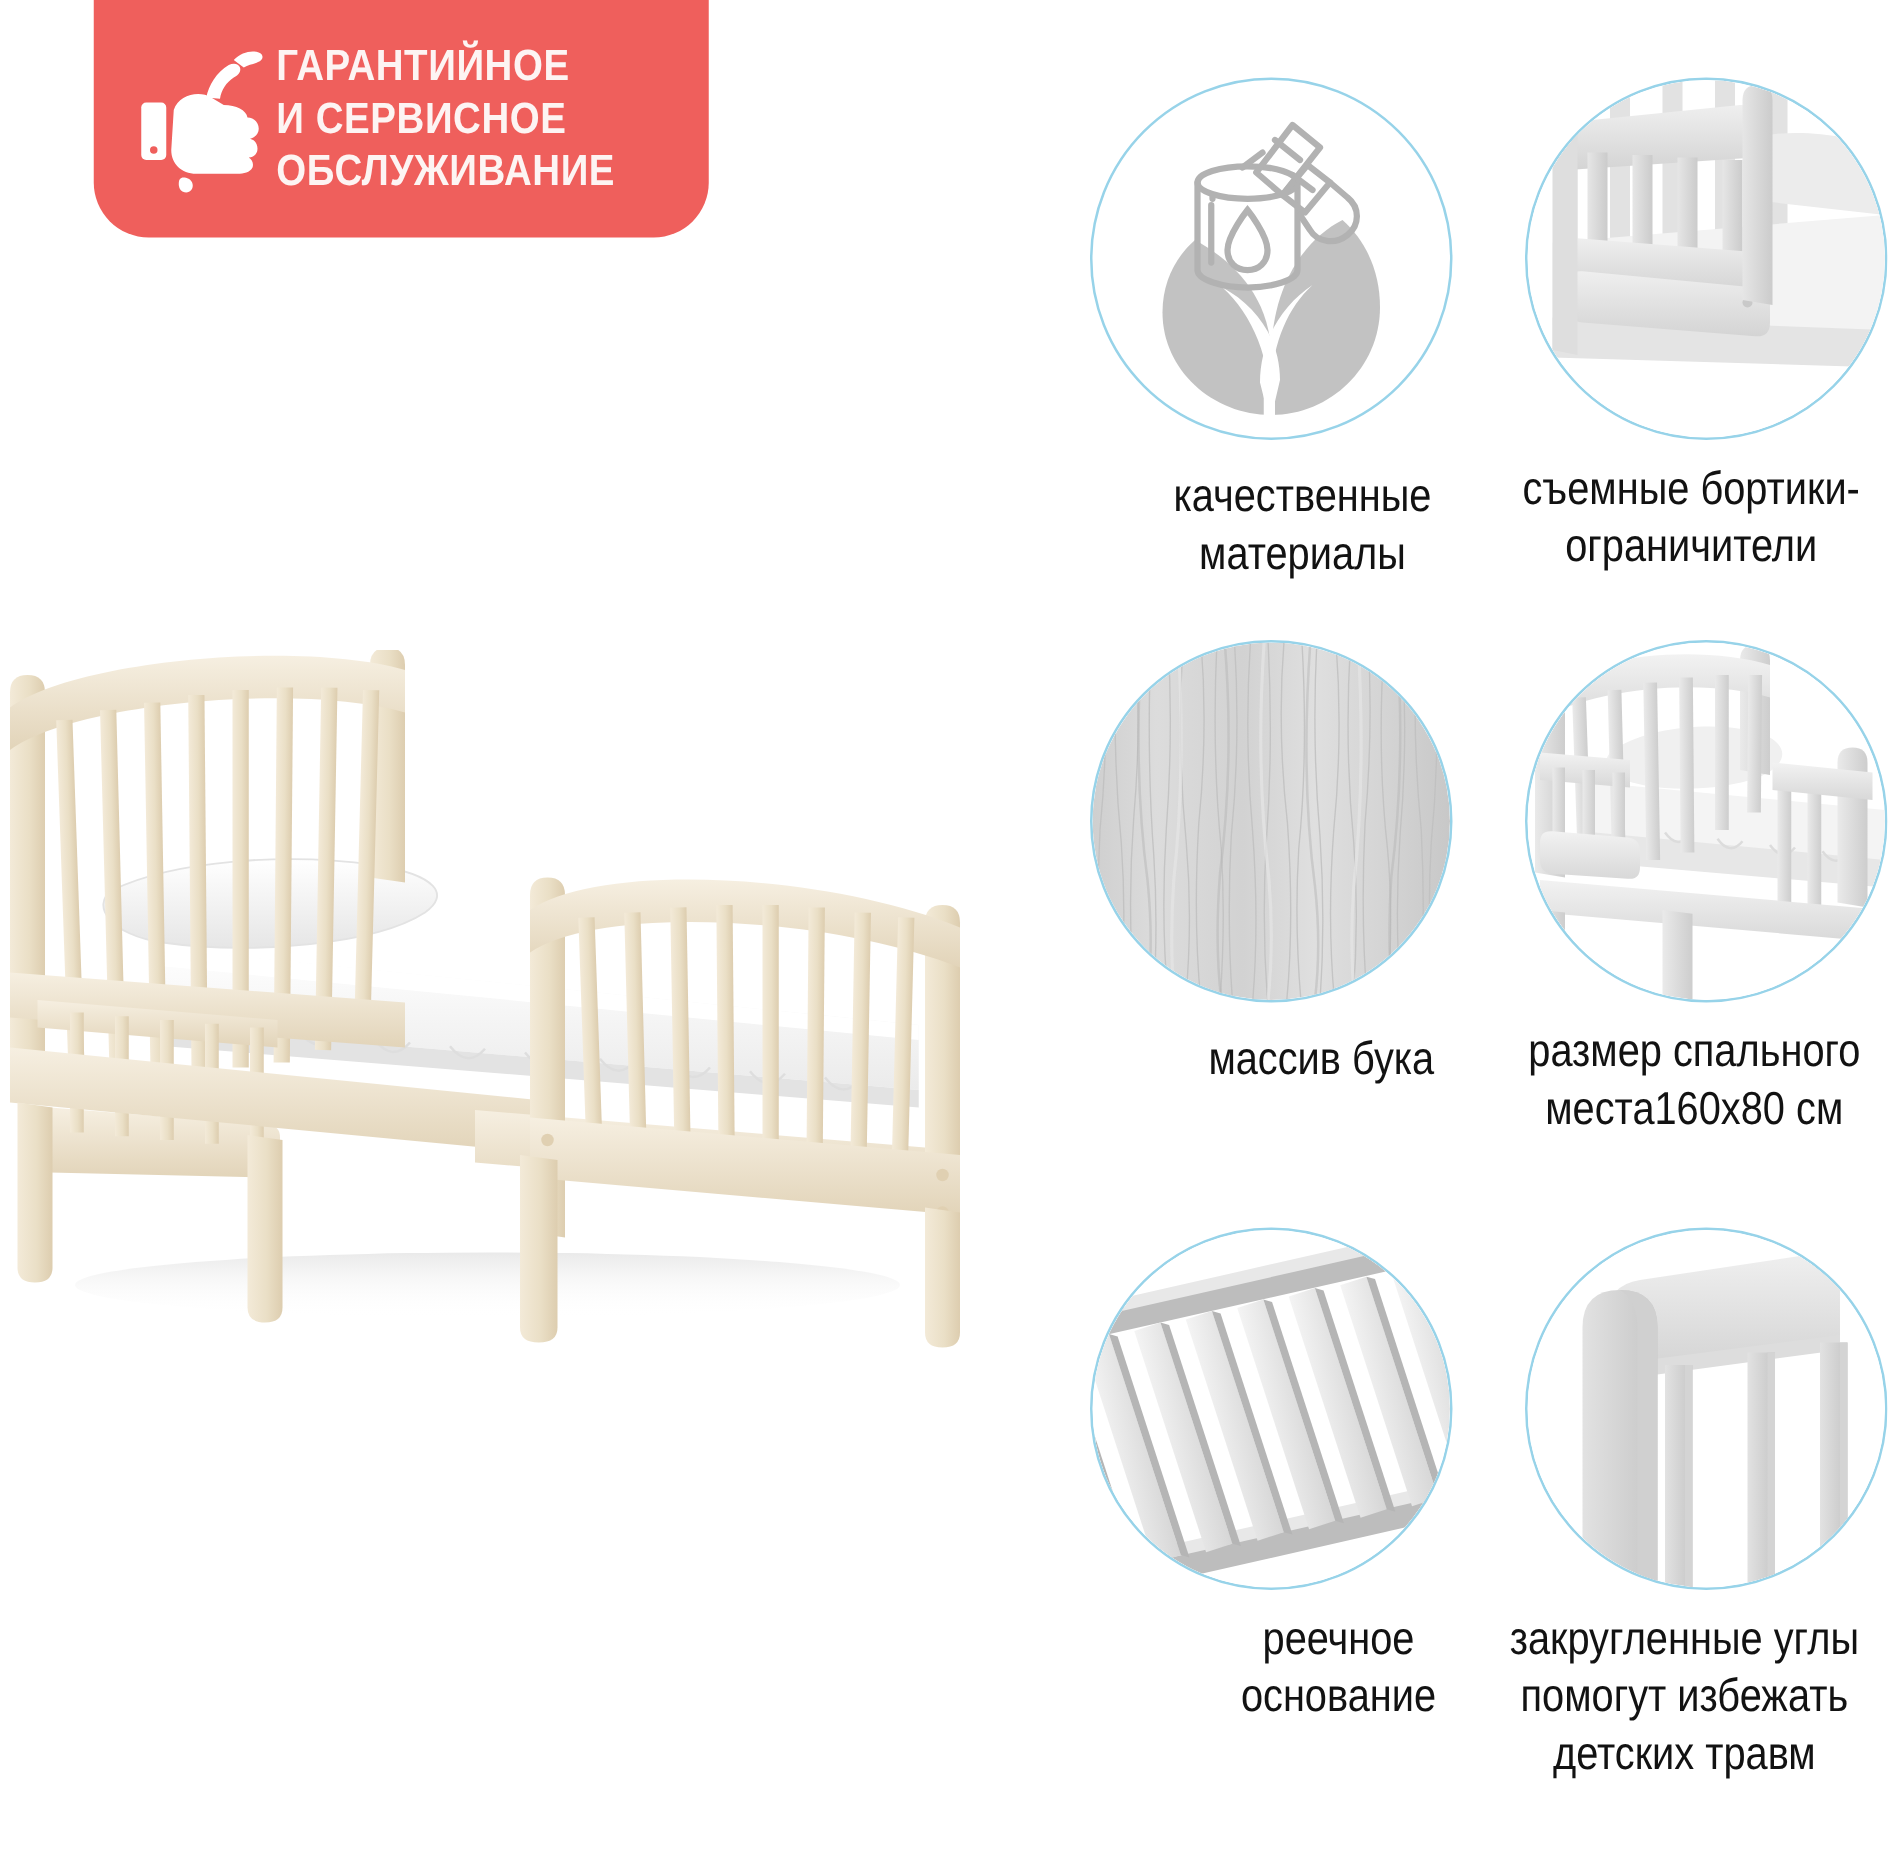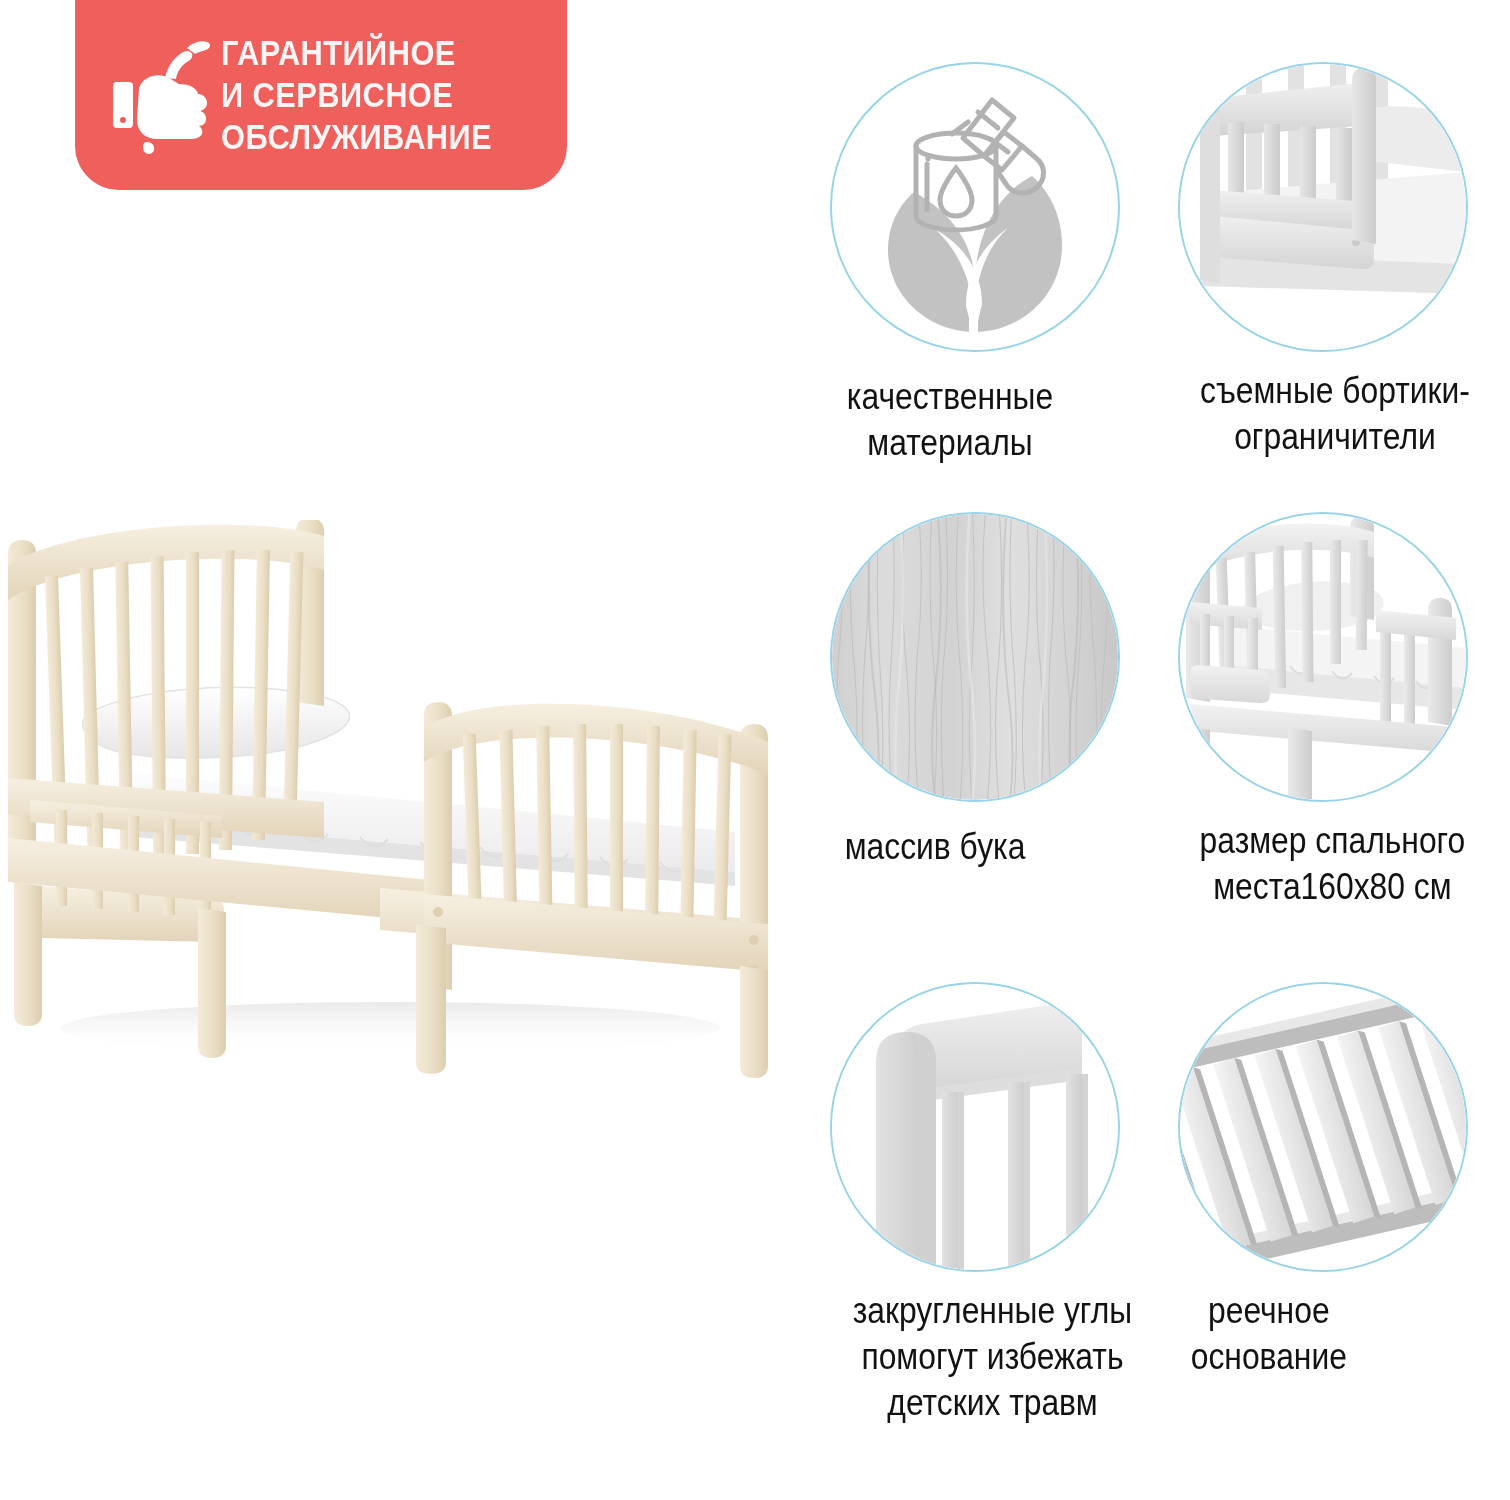--- a/index.html
+++ b/index.html
@@ -34,21 +34,21 @@
   #bed svg{display:block;width:100%;height:100%;}
 
   
   #features{
     position:absolute;left:830px;top:62px;width:680px;height:1430px;
     display:grid;
     grid-template-columns:1fr 1fr;
     grid-template-rows:450px 470px 500px;
     column-gap:16px;
   }
-  .feature{display:flex;flex-direction:column;align-items:flex-start;}
+  .feature{display:flex;flex-direction:column;align-items:flex-end;}
   .circle{
     width:286px;height:286px;border-radius:50%;
     border:2px solid #97d3e9;
     background:#ffffff;
     position:relative;overflow:hidden;
     flex:0 0 auto;
   }
   .circle svg{display:block;width:100%;height:100%;}
   .caption{
     margin-top:22px;
@@ -447,20 +447,89 @@
     <div class="caption caption-r2">
       <div>размер спального</div>
       <div>места160х80 см</div>
     </div>
   </div>
 
   <div class="feature">
     <div class="circle">
       <svg viewBox="0 0 286 286" xmlns="http://www.w3.org/2000/svg" aria-hidden="true">
         <defs>
+          <clipPath id="clipB">
+              <circle cx="143" cy="143" r="143"></circle>
+            </clipPath>
+          <linearGradient id="gb1" x1="0" y1="0" x2="1" y2="1">
+            <stop offset="0" stop-color="#f4f4f4"></stop>
+              <stop offset="1" stop-color="#d6d6d6"></stop>
+          </linearGradient>
+        </defs>
+        <g clip-path="url(#clipB)">
+          <rect width="286" height="286" fill="#ffffff"></rect>
+
+          <g transform="rotate(-18 143 143)">
+
+            <path d="M-30 22 L320 54 L320 72 L-30 40 Z" fill="#bdbdbd"></path>
+            <path d="M-30 14 L320 46 L320 56 L-30 24 Z" fill="#e8e8e8"></path>
+
+            <path d="M-30 224 L320 256 L320 276 L-30 244 Z" fill="#bdbdbd"></path>
+            <path d="M-30 216 L320 248 L320 258 L-30 226 Z" fill="#e8e8e8"></path>
+
+            <g>
+              <g>
+                <path d="M-26 42 L-4 42 L-4 228 L-26 228 Z" fill="url(#gb1)"></path>
+                <path d="M-4 42 L2 46 L2 232 L-4 228 Z" fill="#b5b5b5"></path>
+              </g>
+              <g transform="translate(42 4)">
+                <path d="M-26 42 L-4 42 L-4 228 L-26 228 Z" fill="url(#gb1)"></path>
+                <path d="M-4 42 L2 46 L2 232 L-4 228 Z" fill="#b5b5b5"></path>
+              </g>
+              <g transform="translate(84 8)">
+                <path d="M-26 42 L-4 42 L-4 228 L-26 228 Z" fill="url(#gb1)"></path>
+                <path d="M-4 42 L2 46 L2 232 L-4 228 Z" fill="#b5b5b5"></path>
+              </g>
+              <g transform="translate(126 12)">
+                <path d="M-26 42 L-4 42 L-4 228 L-26 228 Z" fill="url(#gb1)"></path>
+                <path d="M-4 42 L2 46 L2 232 L-4 228 Z" fill="#b5b5b5"></path>
+              </g>
+              <g transform="translate(168 16)">
+                <path d="M-26 42 L-4 42 L-4 228 L-26 228 Z" fill="url(#gb1)"></path>
+                <path d="M-4 42 L2 46 L2 232 L-4 228 Z" fill="#b5b5b5"></path>
+              </g>
+              <g transform="translate(210 20)">
+                <path d="M-26 42 L-4 42 L-4 228 L-26 228 Z" fill="url(#gb1)"></path>
+                <path d="M-4 42 L2 46 L2 232 L-4 228 Z" fill="#b5b5b5"></path>
+              </g>
+              <g transform="translate(252 24)">
+                <path d="M-26 42 L-4 42 L-4 228 L-26 228 Z" fill="url(#gb1)"></path>
+                <path d="M-4 42 L2 46 L2 232 L-4 228 Z" fill="#b5b5b5"></path>
+              </g>
+              <g transform="translate(294 28)">
+                <path d="M-26 42 L-4 42 L-4 228 L-26 228 Z" fill="url(#gb1)"></path>
+                <path d="M-4 42 L2 46 L2 232 L-4 228 Z" fill="#b5b5b5"></path>
+              </g>
+            </g>
+
+            <path d="M300 46 L320 50 L320 268 L300 262 Z" fill="#c4c4c4"></path>
+          </g>
+        </g>
+      </svg>
+    </div>
+    <div class="caption caption-r3">
+      <div>реечное</div>
+      <div>основание</div>
+    </div>
+  </div>
+
+  <div class="feature">
+    <div class="circle">
+      <svg viewBox="0 0 286 286" xmlns="http://www.w3.org/2000/svg" aria-hidden="true">
+        <defs>
           <clipPath id="clipC">
               <circle cx="143" cy="143" r="143"></circle>
             </clipPath>
           <linearGradient id="gc1" x1="0" y1="0" x2="1" y2="0">
             <stop offset="0" stop-color="#e2e2e2"></stop>
               <stop offset="1" stop-color="#c6c6c6"></stop>
           </linearGradient>
           <linearGradient id="gc2" x1="0" y1="0" x2="0" y2="1">
             <stop offset="0" stop-color="#f0f0f0"></stop>
               <stop offset="1" stop-color="#d5d5d5"></stop>
@@ -491,82 +560,13 @@
         </g>
       </svg>
     </div>
     <div class="caption caption-r3">
       <div>закругленные углы</div>
       <div>помогут избежать</div>
       <div>детских травм</div>
     </div>
   </div>
 
-  <div class="feature">
-    <div class="circle">
-      <svg viewBox="0 0 286 286" xmlns="http://www.w3.org/2000/svg" aria-hidden="true">
-        <defs>
-          <clipPath id="clipB">
-              <circle cx="143" cy="143" r="143"></circle>
-            </clipPath>
-          <linearGradient id="gb1" x1="0" y1="0" x2="1" y2="1">
-            <stop offset="0" stop-color="#f4f4f4"></stop>
-              <stop offset="1" stop-color="#d6d6d6"></stop>
-          </linearGradient>
-        </defs>
-        <g clip-path="url(#clipB)">
-          <rect width="286" height="286" fill="#ffffff"></rect>
-
-          <g transform="rotate(-18 143 143)">
-
-            <path d="M-30 22 L320 54 L320 72 L-30 40 Z" fill="#bdbdbd"></path>
-            <path d="M-30 14 L320 46 L320 56 L-30 24 Z" fill="#e8e8e8"></path>
-
-            <path d="M-30 224 L320 256 L320 276 L-30 244 Z" fill="#bdbdbd"></path>
-            <path d="M-30 216 L320 248 L320 258 L-30 226 Z" fill="#e8e8e8"></path>
-
-            <g>
-              <g>
-                <path d="M-26 42 L-4 42 L-4 228 L-26 228 Z" fill="url(#gb1)"></path>
-                <path d="M-4 42 L2 46 L2 232 L-4 228 Z" fill="#b5b5b5"></path>
-              </g>
-              <g transform="translate(42 4)">
-                <path d="M-26 42 L-4 42 L-4 228 L-26 228 Z" fill="url(#gb1)"></path>
-                <path d="M-4 42 L2 46 L2 232 L-4 228 Z" fill="#b5b5b5"></path>
-              </g>
-              <g transform="translate(84 8)">
-                <path d="M-26 42 L-4 42 L-4 228 L-26 228 Z" fill="url(#gb1)"></path>
-                <path d="M-4 42 L2 46 L2 232 L-4 228 Z" fill="#b5b5b5"></path>
-              </g>
-              <g transform="translate(126 12)">
-                <path d="M-26 42 L-4 42 L-4 228 L-26 228 Z" fill="url(#gb1)"></path>
-                <path d="M-4 42 L2 46 L2 232 L-4 228 Z" fill="#b5b5b5"></path>
-              </g>
-              <g transform="translate(168 16)">
-                <path d="M-26 42 L-4 42 L-4 228 L-26 228 Z" fill="url(#gb1)"></path>
-                <path d="M-4 42 L2 46 L2 232 L-4 228 Z" fill="#b5b5b5"></path>
-              </g>
-              <g transform="translate(210 20)">
-                <path d="M-26 42 L-4 42 L-4 228 L-26 228 Z" fill="url(#gb1)"></path>
-                <path d="M-4 42 L2 46 L2 232 L-4 228 Z" fill="#b5b5b5"></path>
-              </g>
-              <g transform="translate(252 24)">
-                <path d="M-26 42 L-4 42 L-4 228 L-26 228 Z" fill="url(#gb1)"></path>
-                <path d="M-4 42 L2 46 L2 232 L-4 228 Z" fill="#b5b5b5"></path>
-              </g>
-              <g transform="translate(294 28)">
-                <path d="M-26 42 L-4 42 L-4 228 L-26 228 Z" fill="url(#gb1)"></path>
-                <path d="M-4 42 L2 46 L2 232 L-4 228 Z" fill="#b5b5b5"></path>
-              </g>
-            </g>
-
-            <path d="M300 46 L320 50 L320 268 L300 262 Z" fill="#c4c4c4"></path>
-          </g>
-        </g>
-      </svg>
-    </div>
-    <div class="caption caption-r3">
-      <div>реечное</div>
-      <div>основание</div>
-    </div>
-  </div>
-
 </div>
 
 </body></html>

